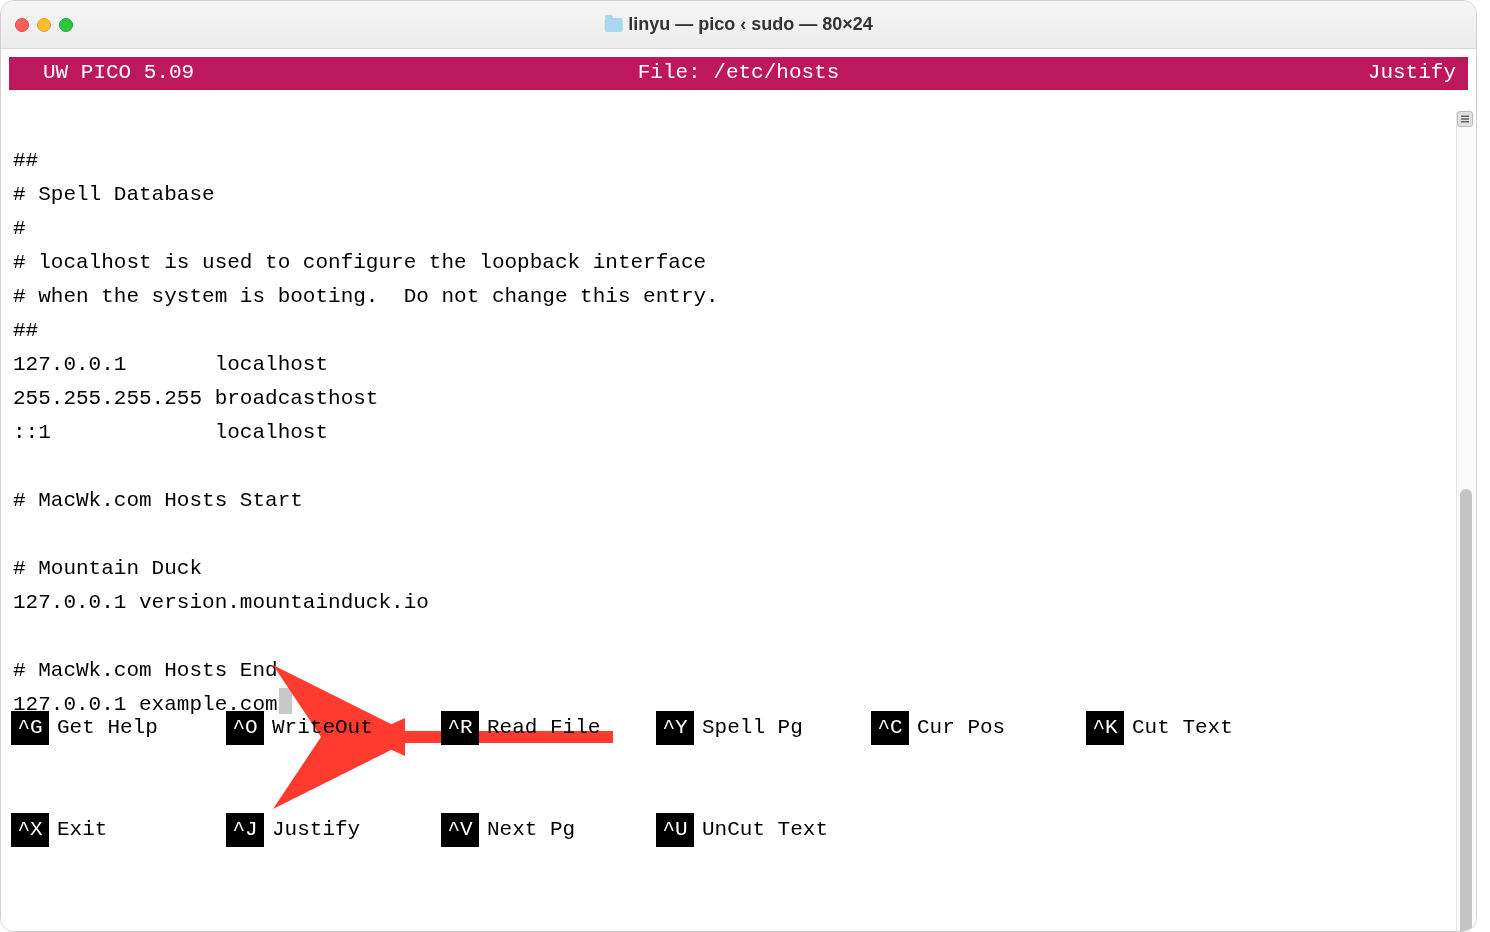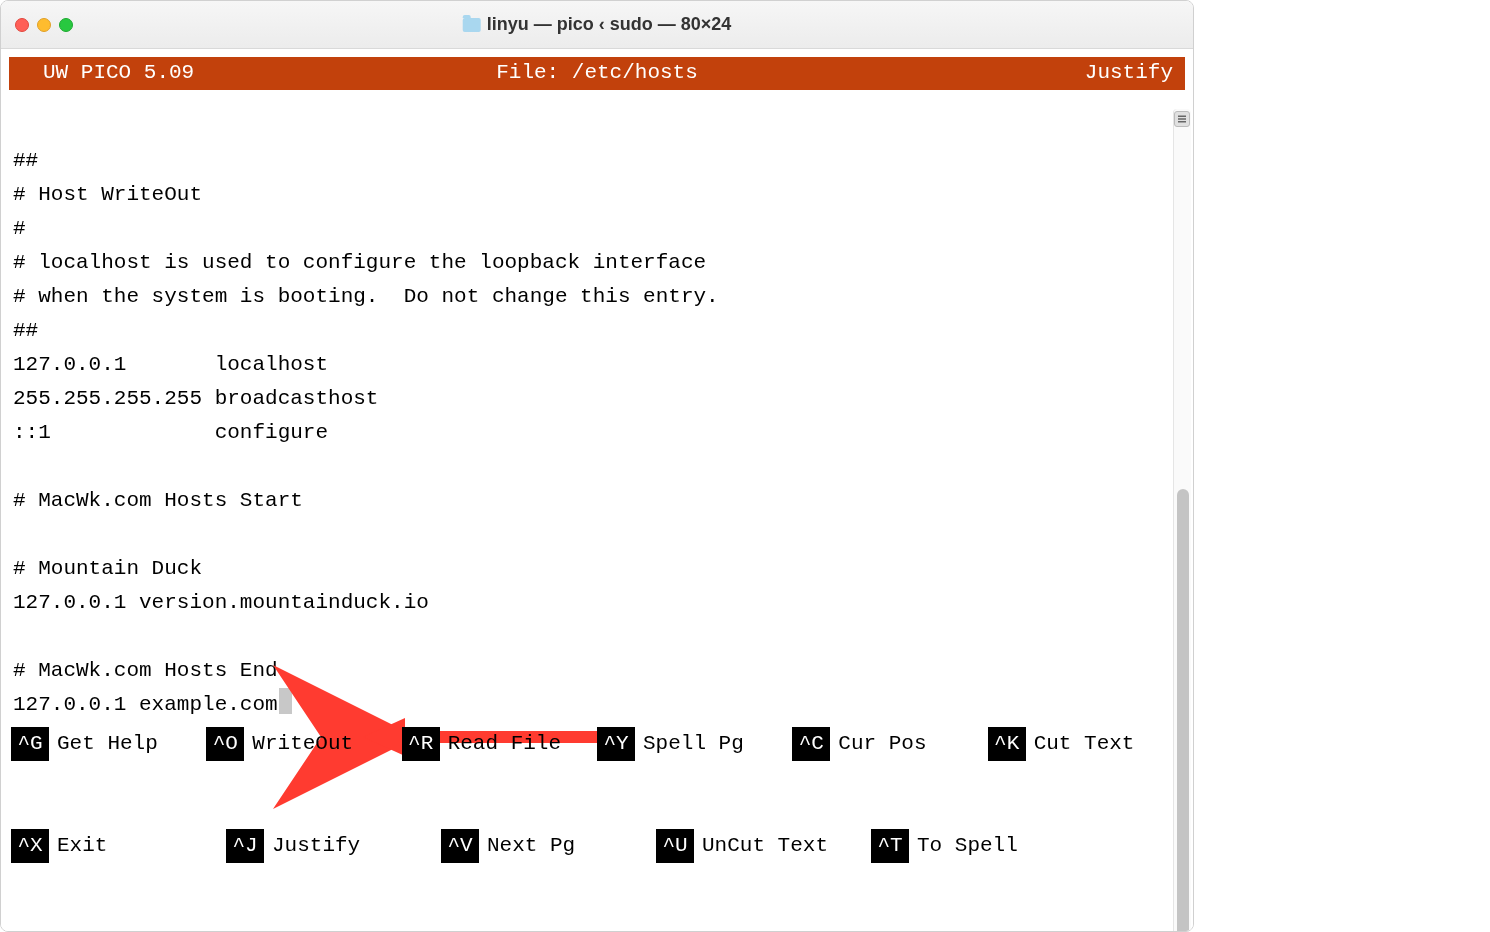--- a/index.html
+++ b/index.html
@@ -10,24 +10,24 @@
     body {
       font-family: "SF Mono", Menlo, Monaco, "Courier New", monospace;
       font-size: 21px;
       background: #ffffff;
       width: 1490px;
       height: 932px;
       overflow: hidden;
       position: relative;
     }
     .window {
-      width: 1194px;
+      width: 1477px;
       height: 932px;
       border: 1px solid #d0d0d0;
-      border-radius: 8px;
+      border-radius: 14px;
       overflow: hidden;
       position: relative;
       background: #ffffff;
     }
     .titlebar {
       height: 48px;
       background: linear-gradient(#f6f6f6, #ececec);
       border-bottom: 1px solid #d9d9d9;
       display: flex;
       align-items: center;
@@ -76,21 +76,21 @@
       background: #a9d7ef;
       border-radius: 2px 2px 0 0;
     }
     .terminal-area {
       position: relative;
       padding: 0;
       height: calc(100% - 48px);
       background: #ffffff;
     }
     .top-strip {
-      background: #c2410c;
+      background: #be185d;
       color: #ffffff;
       display: flex;
       justify-content: space-between;
       padding: 4px 12px 6px 34px;
       margin: 8px 8px 0 8px;
       white-space: pre;
     }
     .top-strip .left { }
     .top-strip .center { position: absolute; left: 50%; transform: translateX(-50%); }
     .top-strip .right { }
@@ -112,21 +112,21 @@
     }
     .arrow-annot {
       position: absolute;
       top: 648px;
       left: 362px;
       pointer-events: none;
     }
     .arrow-annot svg { overflow: visible; }
     .menu-bar {
       position: absolute;
-      bottom: 8px;
+      bottom: 24px;
       left: 10px;
       right: 10px;
       white-space: pre;
       line-height: 34px;
     }
     .menu-row {
       display: flex;
     }
     .mkey {
       background: #000;
@@ -197,28 +197,28 @@
   <div class="terminal-area">
 
     <div class="top-strip">
       <span class="left">UW PICO 5.09</span>
       <span class="center">File: /etc/hosts</span>
       <span class="right">Justify</span>
     </div>
 
     <div class="content">
 <span>##</span>
-<span># Host WriteOut</span>
+<span># Spell Database</span>
 <span>#</span>
 <span># localhost is used to configure the loopback interface</span>
 <span># when the system is booting.  Do not change this entry.</span>
 <span>##</span>
 <span>127.0.0.1       localhost</span>
 <span>255.255.255.255 broadcasthost</span>
-<span>::1             configure</span>
+<span>::1             localhost</span>
 <span></span>
 <span># MacWk.com Hosts Start</span>
 <span></span>
 <span># Mountain Duck</span>
 <span>127.0.0.1 version.mountainduck.io</span>
 <span></span>
 <span># MacWk.com Hosts End</span>
 <span>127.0.0.1 example.com</span><span class="cursor"></span>
     </div>
 
@@ -241,21 +241,20 @@
         <span class="menu-col"><span class="mkey">^R</span><span class="mlabel">Read File</span></span>
         <span class="menu-col"><span class="mkey">^Y</span><span class="mlabel">Spell Pg</span></span>
         <span class="menu-col"><span class="mkey">^C</span><span class="mlabel">Cur Pos</span></span>
         <span class="menu-col"><span class="mkey">^K</span><span class="mlabel">Cut Text</span></span>
       </div>
       <div class="menu-row">
         <span class="menu-col"><span class="mkey">^X</span><span class="mlabel">Exit</span></span>
         <span class="menu-col"><span class="mkey">^J</span><span class="mlabel">Justify</span></span>
         <span class="menu-col"><span class="mkey">^V</span><span class="mlabel">Next Pg</span></span>
         <span class="menu-col"><span class="mkey">^U</span><span class="mlabel">UnCut Text</span></span>
-        <span class="menu-col"><span class="mkey">^T</span><span class="mlabel">To Spell</span></span>
       </div>
     </div>
 
     <div class="scrollbar">
       <div class="scroll-btn">
         <svg viewBox="0 0 10 10">
           <rect x="1" y="1.5" width="8" height="1.5" fill="#666"></rect>
           <rect x="1" y="4.25" width="8" height="1.5" fill="#666"></rect>
           <rect x="1" y="7" width="8" height="1.5" fill="#666"></rect>
         </svg>

